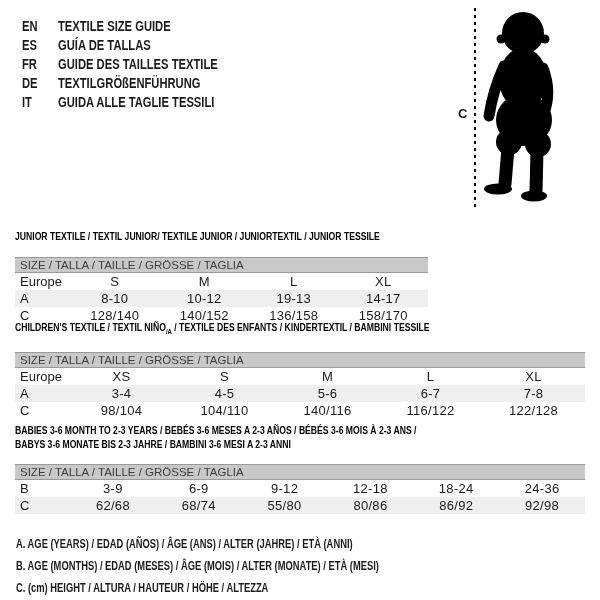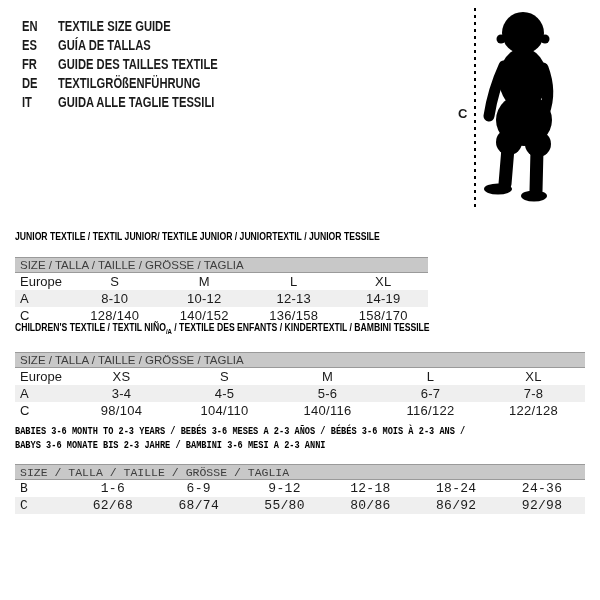--- a/index.html
+++ b/index.html
@@ -20,21 +20,21 @@
   .measure-line { position:absolute; left:474px; top:8px; width:2px; height:200px;
     background:repeating-linear-gradient(to bottom, #000 0 3px, transparent 3px 7px); }
   .measure-label { position:absolute; left:458px; top:106px;
     font-size:13px; font-weight:bold; }
   .figure-svg { position:absolute; left:480px; top:8px; }
 
   
   .size-table { position:absolute; left:15px; }
   .st-1 { top:230px; width:413px; }
   .st-2 { top:321px; width:570px; }
-  .st-3 { top:424px; width:570px;font-family:Liberation Mono, monospace; }
+  .st-3 { top:424px; width:570px; }
   .table-title { font-size:11.5px; font-weight:bold; line-height:13.5px;
     white-space:nowrap; transform:scaleX(0.75); transform-origin:0 0;
     margin:0 0 9px 0; color:#000; }
   .title-sub { font-size:8px; vertical-align:sub; }
   .size-table table { border-collapse:collapse; table-layout:fixed; width:100%;margin-top:13px; }
   .bar th { background:var(--bar_bg,#c8c8c8);
     border-top:1px solid var(--bar_border,#9a9a9a);
     border-bottom:1px solid var(--bar_border,#9a9a9a);
     height:14px; text-align:left; padding:0 0 0 5px;
     font-weight:normal; font-size:11.5px; color:var(--bar_text,#3d3d3d);
@@ -119,22 +119,22 @@
             <td class="rowlabel">Europe</td>
             <td>S</td>
             <td>M</td>
             <td>L</td>
             <td>XL</td>
           </tr>
           <tr>
             <td class="rowlabel">A</td>
             <td>8-10</td>
             <td>10-12</td>
-            <td>12-13</td>
-            <td>14-19</td>
+            <td>19-13</td>
+            <td>14-17</td>
           </tr>
           <tr>
             <td class="rowlabel">C</td>
             <td>128/140</td>
             <td>140/152</td>
             <td>136/158</td>
             <td>158/170</td>
           </tr>
         </tbody>
     </table>
@@ -201,34 +201,39 @@
           <col>
         </colgroup>
       <thead>
         <tr class="bar">
           <th colspan="7">SIZE / TALLA / TAILLE / GRÖSSE / TAGLIA</th>
         </tr>
       </thead>
       <tbody>
           <tr>
             <td class="rowlabel">B</td>
-            <td>1-6</td>
+            <td>3-9</td>
             <td>6-9</td>
             <td>9-12</td>
             <td>12-18</td>
             <td>18-24</td>
             <td>24-36</td>
           </tr>
           <tr>
             <td class="rowlabel">C</td>
             <td>62/68</td>
             <td>68/74</td>
             <td>55/80</td>
             <td>80/86</td>
             <td>86/92</td>
             <td>92/98</td>
           </tr>
         </tbody>
     </table>
   </div>
 
+  <div class="footnotes">
+    <div class="footnote">A. AGE (YEARS) / EDAD (AÑOS) / ÂGE (ANS) / ALTER (JAHRE) / ETÀ (ANNI)</div>
+    <div class="footnote">B. AGE (MONTHS) / EDAD (MESES) / ÂGE (MOIS) / ALTER (MONATE) / ETÀ (MESI)</div>
+    <div class="footnote">C. (cm) HEIGHT / ALTURA / HAUTEUR / HÖHE / ALTEZZA</div>
+  </div>
 
 </div>
 
 </body></html>

